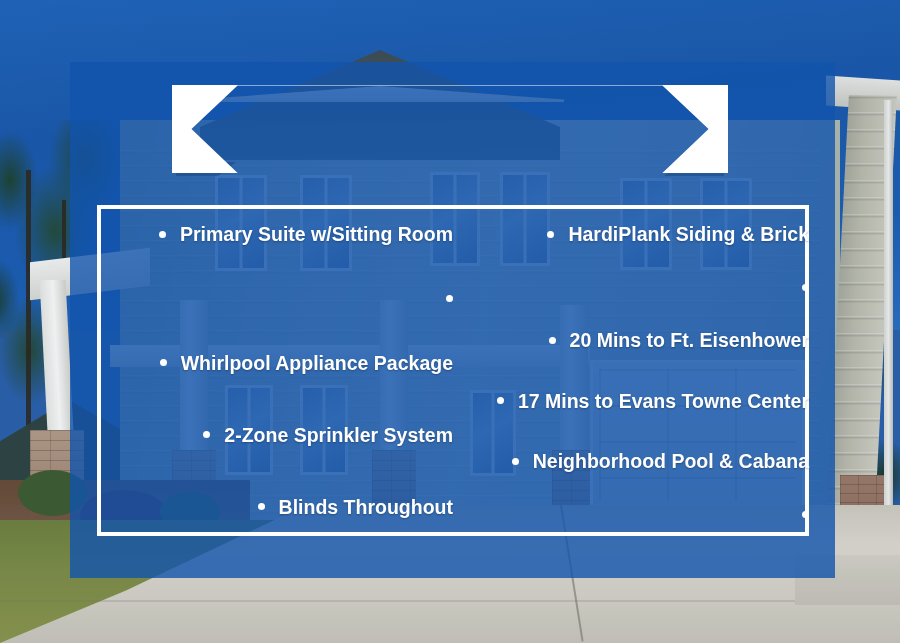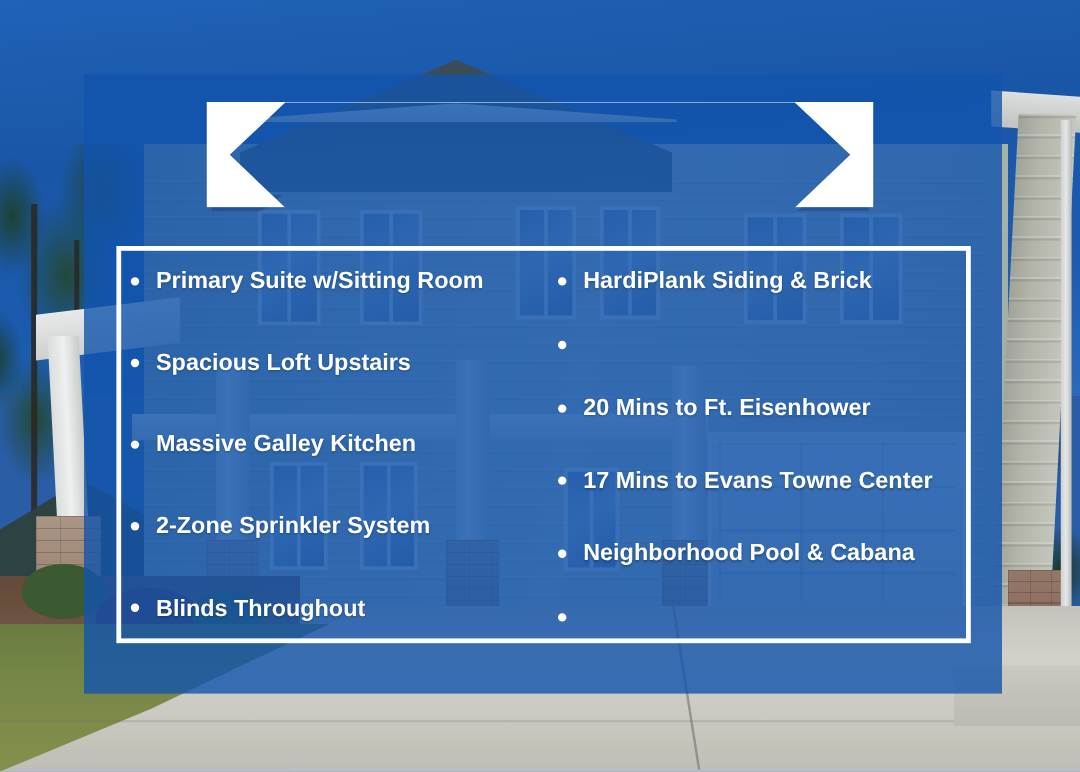--- a/index.html
+++ b/index.html
@@ -321,20 +321,21 @@
     display: flex;
     box-sizing: border-box;
     padding: 18px 0 18px 0;
   }
   .feat-col {
     flex: 1 1 50%;
     display: flex;
     flex-direction: column;
     justify-content: space-between;
     box-sizing: border-box;
+    align-items: flex-end;
   }
   .feat-col.left  { padding-left: 12px; }
   .feat-col.right { padding-left: 12px; }
 
   .feat-item {
     display: flex;
     align-items: center;
     gap: 14px;
     color: #ffffff;
     font-size: 19.5px;
@@ -428,25 +429,24 @@
   <div class="features-frame"></div>
   <div class="features-cols">
 
     <div class="feat-col left">
       <div class="feat-item">
         <span class="feat-bullet"></span>
         <span>Primary Suite w/Sitting Room</span>
       </div>
       <div class="feat-item">
         <span class="feat-bullet"></span>
-        <span>Spacious Loft Upstairs</span>
-      </div>
-      <div class="feat-item">
-        <span class="feat-bullet"></span>
-        <span>Massive Galley Kitchen</span>
+      </div>
+      <div class="feat-item">
+        <span class="feat-bullet"></span>
+        <span>Whirlpool Appliance Package</span>
       </div>
       <div class="feat-item">
         <span class="feat-bullet"></span>
         <span>2-Zone Sprinkler System</span>
       </div>
       <div class="feat-item">
         <span class="feat-bullet"></span>
         <span>Blinds Throughout</span>
       </div>
     </div>

